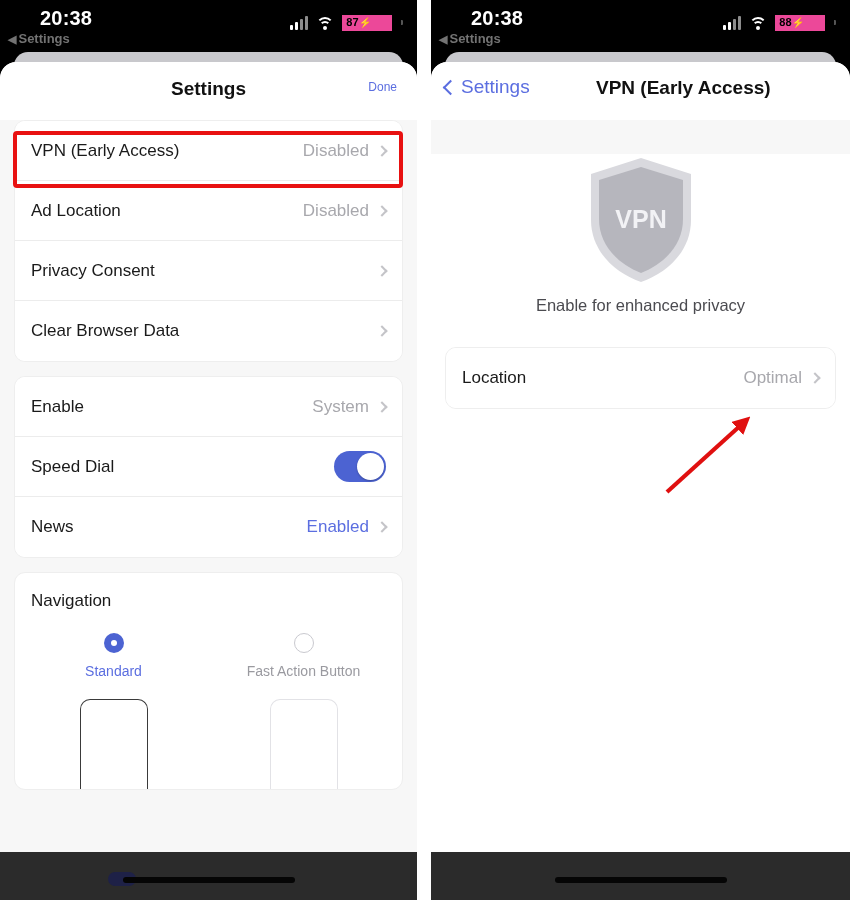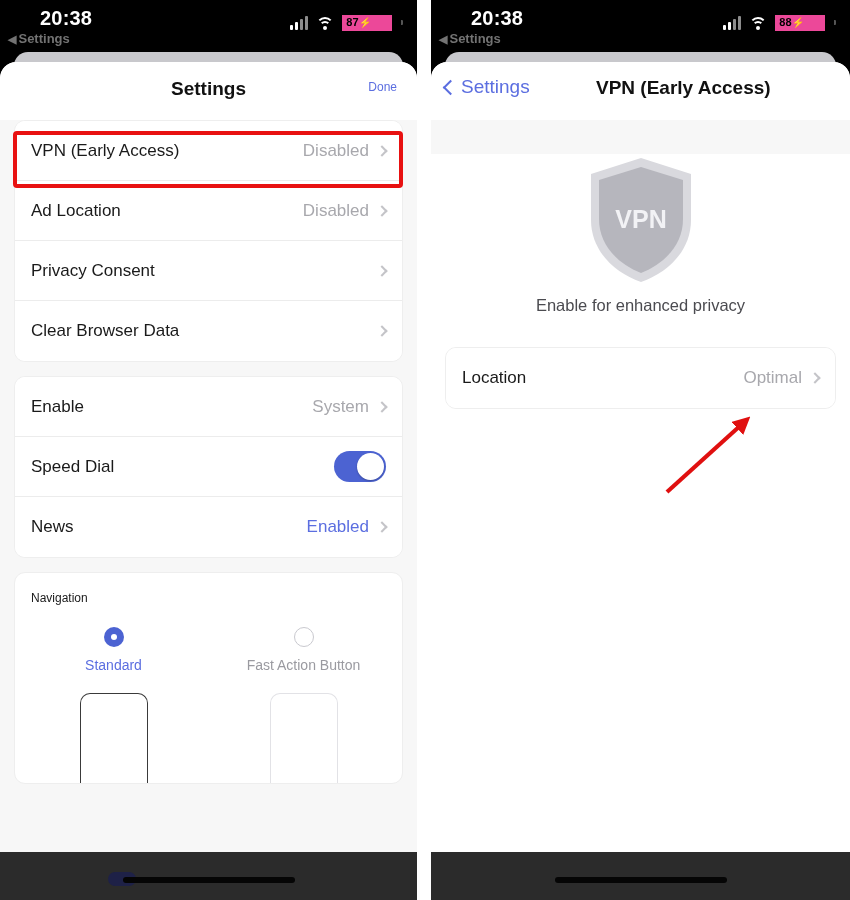--- a/index.html
+++ b/index.html
@@ -150,21 +150,21 @@
   
   .highlight-box {
     position:absolute; left:13px; top:131px;
     width:390px; height:57px;
     border:4px solid #e81111; border-radius:4px;
     pointer-events:none; z-index:5;
   }
 
   
   .nav-card { padding:18px 16px 0 16px; }
-  .nav-section-title { font-size:12px; color:#1a1a1a; margin-bottom:22px; }
+  .nav-section-title { font-size:17px; color:#1a1a1a; margin-bottom:22px; }
   .nav-options { display:flex; justify-content:center; gap:62px; }
   .nav-opt { width:128px; text-align:center; }
   .radio {
     width:20px; height:20px; border-radius:50%;
     margin:0 auto 10px auto; position:relative;
   }
   .radio.on { background:#4c63d2; }
   .radio.on::after {
     content:""; position:absolute; left:50%; top:50%;
     width:6px; height:6px; border-radius:50%; background:#ffffff;

